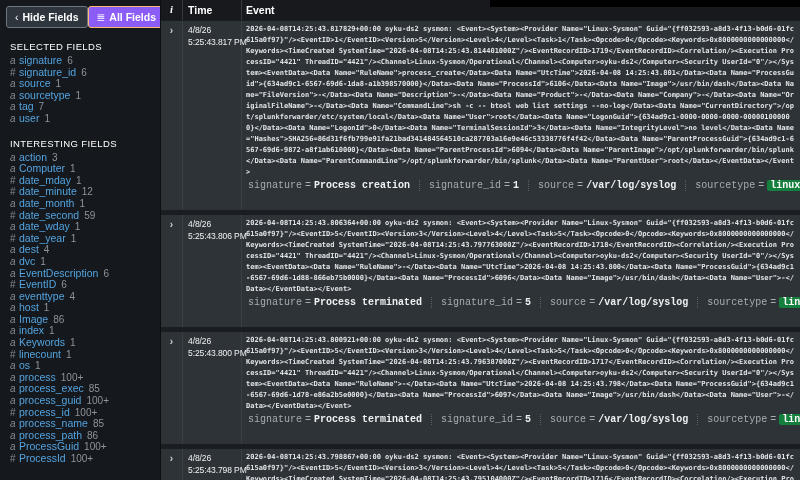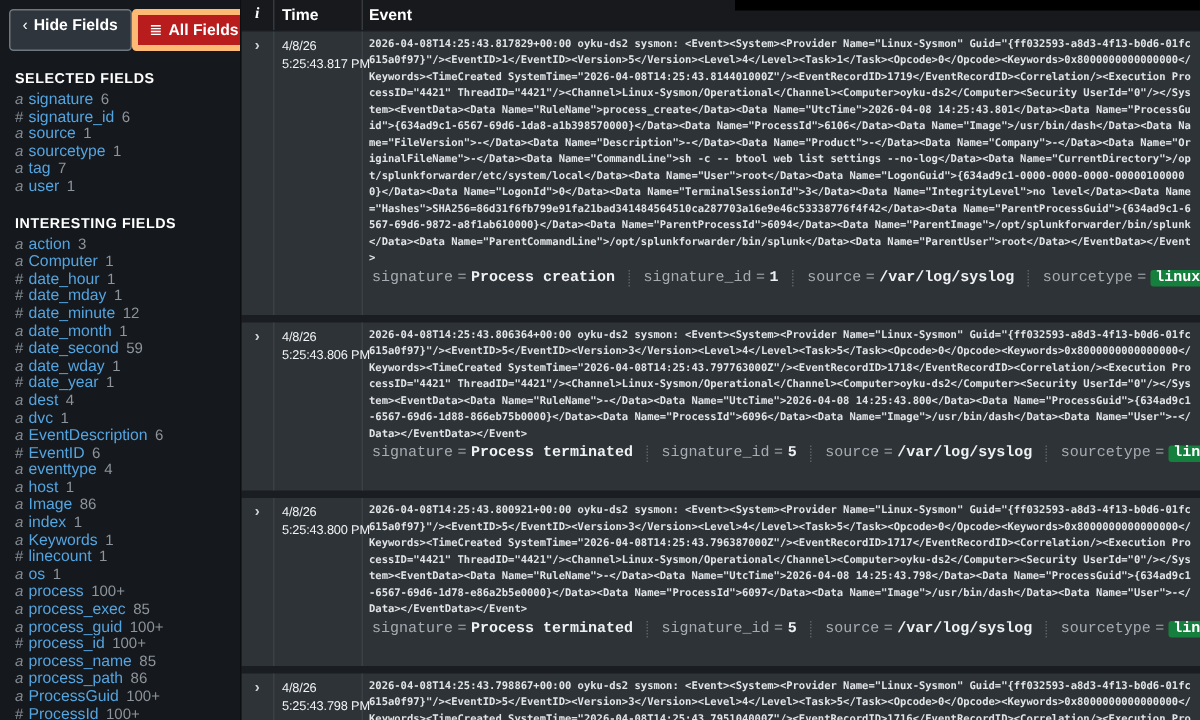--- a/index.html
+++ b/index.html
@@ -6,23 +6,23 @@
     font-family:"Liberation Sans",sans-serif;-webkit-font-smoothing:antialiased;}
   *{box-sizing:border-box;}
 
   
   .sidebar{position:absolute;left:0;top:0;width:161px;height:480px;background:#15181c;
     border-right:1px solid #0c0e10;overflow:hidden;}
   .btnrow{display:flex;justify-content:space-between;padding:6px 4px 0 6px;}
   .btn{font-size:10.5px;font-weight:bold;color:#fff;border-radius:3px;padding:4px 8px;
     line-height:12px;white-space:nowrap;cursor:pointer;}
   .btn-outline{background:#2e353c;border:1px solid #6e767e;}
-  .btn-solid{background:#b91c1c;border:4px solid #fdba74;}
+  .btn-solid{background:#8b5cf6;border:1px solid #fdba74;}
   .btn .bicon{margin-right:4px;font-weight:normal;}
-  .fldhdr{color:#fff;font-size:9.5px;font-weight:bold;letter-spacing:.4px;
+  .fldhdr{color:#fff;font-size:9.5px;font-weight:normal;letter-spacing:.4px;
     margin:13px 0 3px 10px;}
   ul.fldlist{list-style:none;margin:0;padding:0 0 0 10px;}
   ul.fldlist li{font-size:10.5px;line-height:11.6px;white-space:nowrap;}
   .fprefix{color:#848c93;display:inline-block;width:9px;font-size:10px;}
   .fprefix.alpha{font-style:italic;}
   .fname{color:#54a4e0;cursor:pointer;}
   .fcount{color:#8d949b;margin-left:5px;font-size:10px;}
 
   
   .main{position:absolute;left:161px;top:0;right:0;bottom:0;background:#1a1d21;overflow:hidden;}
@@ -76,21 +76,20 @@
       <li><span class="fprefix alpha">a</span><span class="fname">user</span><span class="fcount">1</span></li>
     </ul>
 
   <div class="fldhdr">INTERESTING FIELDS</div>
   <ul class="fldlist">
 
       <li><span class="fprefix alpha">a</span><span class="fname">action</span><span class="fcount">3</span></li>
 
       <li><span class="fprefix alpha">a</span><span class="fname">Computer</span><span class="fcount">1</span></li>
 
-      <li><span class="fprefix">#</span><span class="fname">date_hour</span><span class="fcount">1</span></li>
 
       <li><span class="fprefix">#</span><span class="fname">date_mday</span><span class="fcount">1</span></li>
 
       <li><span class="fprefix">#</span><span class="fname">date_minute</span><span class="fcount">12</span></li>
 
       <li><span class="fprefix alpha">a</span><span class="fname">date_month</span><span class="fcount">1</span></li>
 
       <li><span class="fprefix">#</span><span class="fname">date_second</span><span class="fcount">59</span></li>
 
       <li><span class="fprefix alpha">a</span><span class="fname">date_wday</span><span class="fcount">1</span></li>

